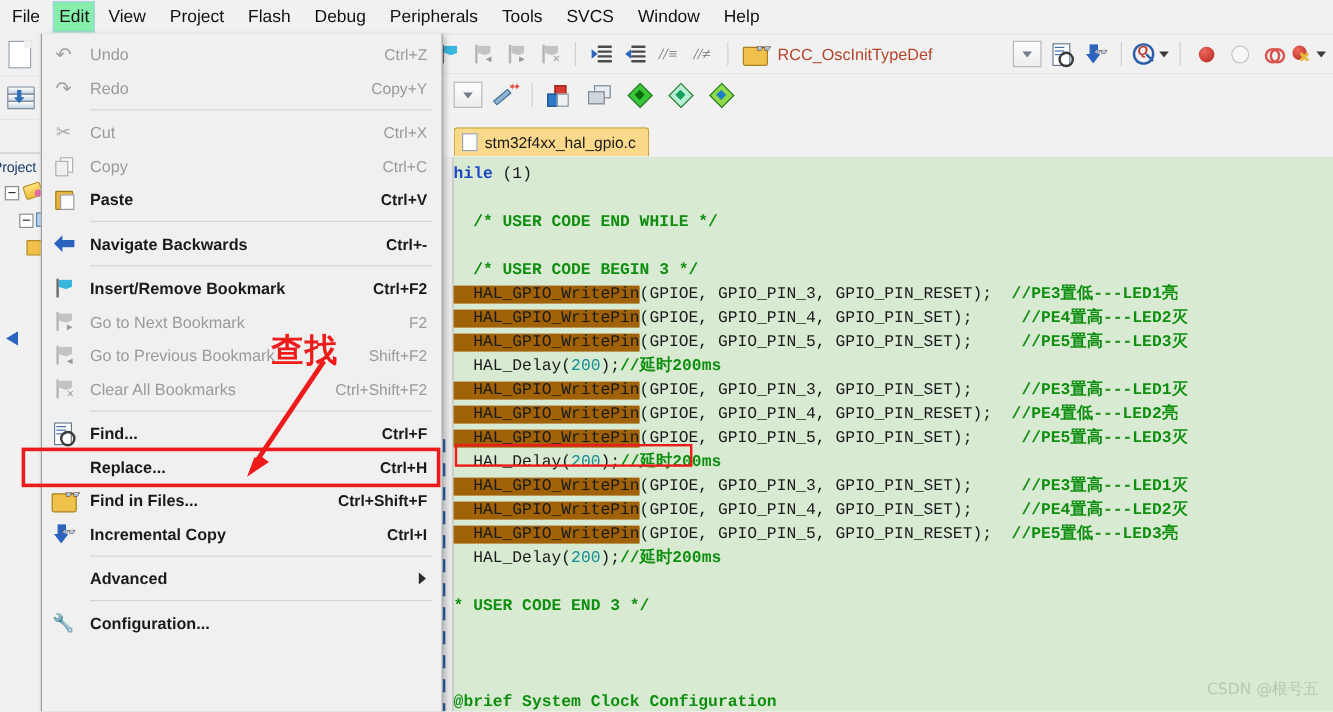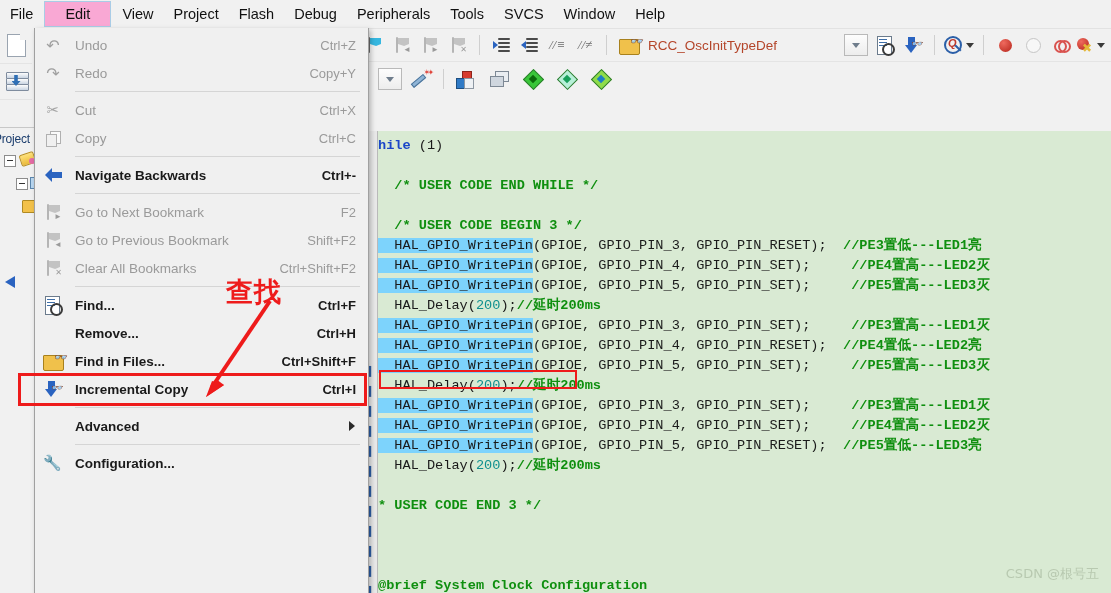--- a/index.html
+++ b/index.html
@@ -14,21 +14,21 @@
   
   .menubar{
     position:absolute;left:0;top:0;width:1111px;height:28px;
     background:#f1f1f1;border-bottom:1px solid #e2e2e2;
     display:flex;align-items:center;
   }
   .menubar-item{
     font-size:14.5px;color:#111;padding:4px 9px;margin:0 1px;
     line-height:18px;white-space:nowrap;cursor:default;
   }
-  .menubar-item.active{background:#f9a8d4;border:1px solid #a9cce6;padding:3px 20px;}
+  .menubar-item.active{background:#86efac;border:1px solid #a9cce6;padding:3px 4px;}
 
   
   .leftstrip{position:absolute;left:0;top:28px;width:34px;height:565px;background:#f1f1f1;}
   .lbtn{width:32px;height:35px;display:flex;align-items:center;justify-content:center;
         border-bottom:1px solid #e4e4e4;}
   .doc-ico{width:17px;height:21px;background:#fff;border:1px solid #9aa4b0;position:relative;}
   .doc-ico:after{content:"";position:absolute;right:-1px;top:-1px;border-width:0 0 6px 6px;
         border-style:solid;border-color:transparent transparent #f1f1f1 #f1f1f1;}
   .save-ico{width:21px;height:19px;position:relative;}
   .save-ico i{position:absolute;left:0;display:block;width:21px;height:5px;border-radius:1px;
@@ -193,21 +193,21 @@
   .editor{position:absolute;left:367px;top:131px;width:744px;height:462px;background:#d9ead3;overflow:hidden;}
   .gutter{position:absolute;left:0;top:0;width:10px;height:462px;background:#e9e9e9;border-right:1px solid #b9b9b9;}
   .gmark{position:absolute;left:1px;width:7px;height:9px;color:#2d5fa8;font-size:9px;line-height:9px;}
   .code{position:absolute;left:11px;top:5px;width:733px;
       font-family:"Liberation Mono","DejaVu Sans Mono",monospace;font-size:13.6px;line-height:20px;
       white-space:pre;color:#1a1a1a;}
   .ln{height:20px;white-space:pre;}
   .kw{color:#1b46c8;font-weight:bold;}
   .cmb{color:#0f8f0f;font-weight:bold;}
   .num{color:#0f8f8f;}
-  .fn{background:#7dd3fc;}
+  .fn{background:#a16207;}
   .hl-call{position:absolute;left:12px;top:239px;width:198px;height:19px;border:2px solid #ee1b1b;
       box-sizing:border-box;z-index:12;}
 
   
   .tabstrip{position:absolute;left:360px;top:103px;width:751px;height:28px;background:#f1f1f1;
       border-bottom:1px solid #c0c0c0;}
   .tab{position:absolute;left:6px;top:3px;height:23px;background:#fbd98a;border:1px solid #c8a23c;
       border-bottom:none;border-radius:3px 3px 0 0;display:flex;align-items:center;padding:0 10px 0 6px;}
   .tab .fico{width:11px;height:13px;background:#fff;border:1px solid #9aa4b0;margin-right:6px;}
   .tab .tlbl{font-size:13px;color:#1a1a1a;white-space:nowrap;}
@@ -422,20 +422,24 @@
     <div class="tb" style="margin-left:8px;">
       <span class="diamond">
           <i class="o" style="background:#8fdc4a"></i>
           <i class="i" style="background:#1d7fc4"></i>
         </span>
     </div>
   </div>
 
   <div class="tabstrip">
     <div class="tabslide"></div>
+    <div class="tab" style="left:18px;">
+      <span class="fico"></span>
+      <span class="tlbl">stm32f4xx_hal_gpio.c</span>
+    </div>
   </div>
 
   <div class="editor">
     <div class="gutter" id="gutter">
         <span class="gmark" style="top: 236px;">▌</span>
         <span class="gmark" style="top: 256px;">▌</span>
         <span class="gmark" style="top: 276px;">▌</span>
         <span class="gmark" style="top: 296px;">▌</span>
         <span class="gmark" style="top: 316px;">▌</span>
         <span class="gmark" style="top: 336px;">▌</span>
@@ -479,32 +483,52 @@
         <div class="mi">
           <span class="ico">
             <span class="copyico">
               <i></i>
               <i></i>
             </span>
           </span>
           <span class="lbl dim">Copy</span>
           <span class="key dim">Ctrl+C</span>
         </div>
+        <div class="mi">
+          <span class="ico">
+            <span class="pasteico">
+              <i class="clip"></i>
+              <i class="pg"></i>
+            </span>
+          </span>
+          <span class="lbl" style="font-weight: 600;">Paste</span>
+          <span class="key" style="font-weight: 600;">Ctrl+V</span>
+        </div>
         <div class="dd-sep"></div>
         <div class="mi">
           <span class="ico">
             <span class="navleft">
               <i></i>
               <b></b>
             </span>
           </span>
           <span class="lbl" style="font-weight: 600;">Navigate Backwards</span>
           <span class="key" style="font-weight: 600;">Ctrl+-</span>
         </div>
         <div class="dd-sep"></div>
+        <div class="mi">
+          <span class="ico">
+            <span class="flag">
+              <i class="pole"></i>
+              <i class="cloth"></i>
+            </span>
+          </span>
+          <span class="lbl" style="font-weight: 600;">Insert/Remove Bookmark</span>
+          <span class="key" style="font-weight: 600;">Ctrl+F2</span>
+        </div>
         <div class="mi">
           <span class="ico">
             <span class="flag gray">
               <i class="pole"></i>
               <i class="cloth"></i>
               <i class="mini">►</i>
             </span>
           </span>
           <span class="lbl dim">Go to Next Bookmark</span>
           <span class="key dim">F2</span>
@@ -540,21 +564,21 @@
               <i class="ln" style="top:6px"></i>
               <i class="ln" style="top:9px"></i>
               <i class="b2"></i>
             </span>
           </span>
           <span class="lbl" style="font-weight: 600;">Find...</span>
           <span class="key" style="font-weight: 600;">Ctrl+F</span>
         </div>
         <div class="mi">
           <span class="ico"></span>
-          <span class="lbl" style="font-weight: 600;">Remove...</span>
+          <span class="lbl" style="font-weight: 600;">Replace...</span>
           <span class="key" style="font-weight: 600;">Ctrl+H</span>
         </div>
         <div class="mi">
           <span class="ico">
             <span class="findfiles">
               <i class="fold"></i>
               <i class="binoc">👓</i>
             </span>
           </span>
           <span class="lbl" style="font-weight: 600;">Find in Files...</span>

